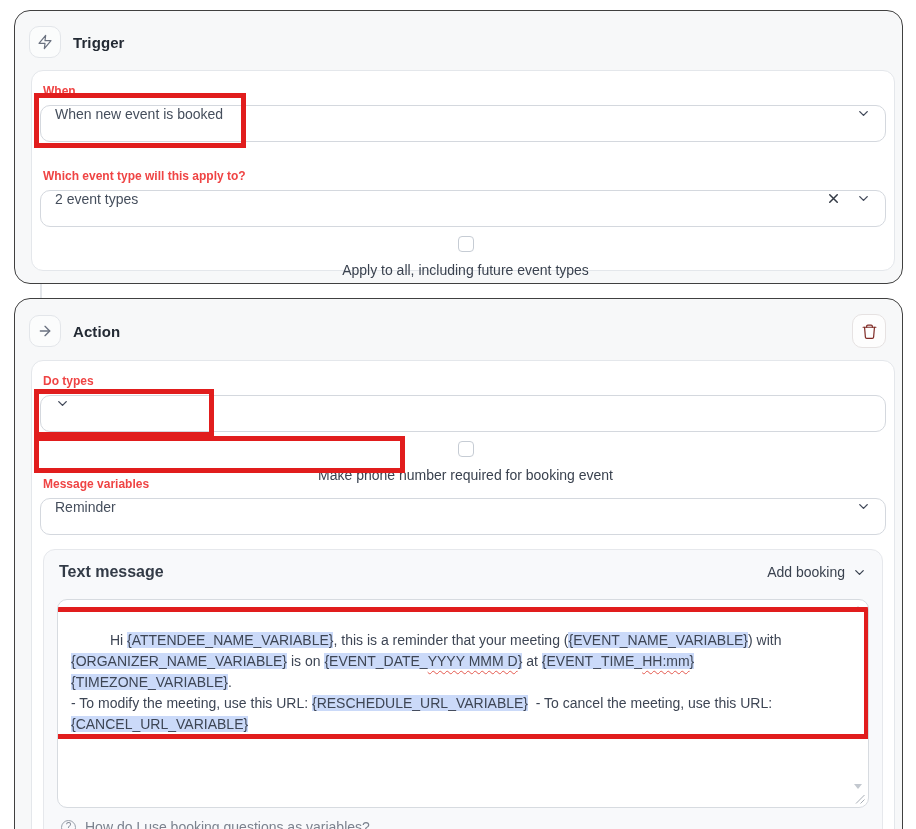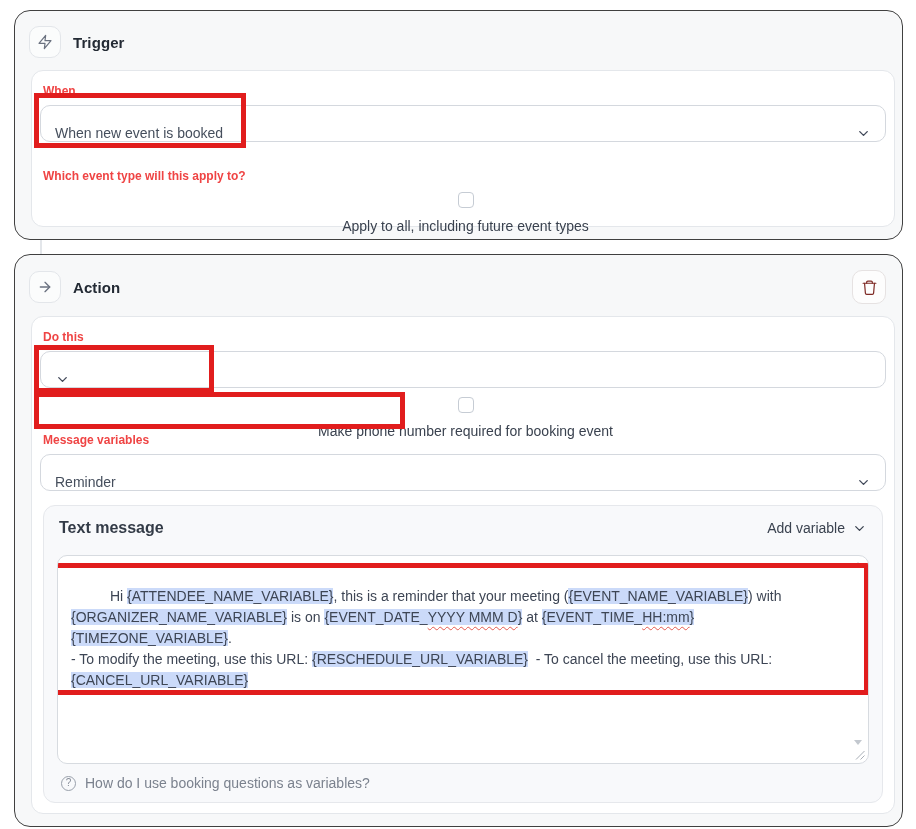--- a/index.html
+++ b/index.html
@@ -11,21 +11,21 @@
   .card-header { display: flex; align-items: center; gap: 12px; padding: 15px 16px 12px 14px; }
   .icon-badge { width: 32px; height: 32px; background: #fbfcfc; border: 1px solid #e3e6ea;
     border-radius: 10px; display: flex; align-items: center; justify-content: center; flex: none; }
   .card-title { font-size: 15px; font-weight: 700; color: #232a34; letter-spacing: .1px; }
 
   .inner-card { background: #ffffff; border: 1px solid #e4e7eb; border-radius: 12px;
     margin: 0 7px 12px 16px; padding: 6px 8px 10px 8px; }
 
   .field-label { font-size: 12px; font-weight: 600; color: #ef4444; margin: 7px 0 7px 3px; }
   .select { height: 37px; background: #fff; border: 1px solid #d4d8de; border-radius: 10px;
-    display: flex; align-items: flex-end; padding: 0 14px; font-size: 14px; color: #454e5c; cursor: pointer; }
+    display: flex; align-items: flex-start; padding: 0 14px; font-size: 14px; color: #454e5c; cursor: pointer; }
   .select .value { flex: 1; white-space: nowrap; overflow: hidden; }
   .select-icons { display: flex; align-items: center; gap: 15px; }
 
   .check-row { display: flex; align-items: center; gap: 10px; padding: 0 0 0 5px; height: 24px;
     font-size: 14px; color: #3a424f; margin-top: 9px; flex-direction: column; }
   .checkbox { width: 16px; height: 16px; border: 1px solid #c6ccd4; border-radius: 4px;
     background: #fff; flex: none; cursor: pointer; }
 
   .connector { width: 2px; height: 14px; background: #e3e6ea; margin-left: 26px; }
 
@@ -90,20 +90,31 @@
           <span class="select-icons">
             <svg width="15" height="15" viewBox="0 0 24 24" fill="none" stroke="#42495a" stroke-width="2.2" stroke-linecap="round" stroke-linejoin="round">
                 <path d="M6 9l6 6 6-6"></path>
               </svg>
           </span>
         </div>
         <div class="red-box" id="box-when"></div>
       </div>
 
       <div class="field-label" style="margin-top:27px">Which event type will this apply to?</div>
+      <div class="select">
+        <span class="value">2 event types</span>
+        <span class="select-icons">
+          <svg width="15" height="15" viewBox="0 0 24 24" fill="none" stroke="#333a45" stroke-width="2.4" stroke-linecap="round">
+              <path d="M18 6L6 18M6 6l12 12"></path>
+            </svg>
+          <svg width="15" height="15" viewBox="0 0 24 24" fill="none" stroke="#42495a" stroke-width="2.2" stroke-linecap="round" stroke-linejoin="round">
+              <path d="M6 9l6 6 6-6"></path>
+            </svg>
+        </span>
+      </div>
 
       <div class="check-row">
         <span class="checkbox"></span>
         <span>Apply to all, including future event types</span>
       </div>
     </div>
   </section>
 
   <div class="connector"></div>
 
@@ -119,21 +130,21 @@
       <button class="trash-btn">
         <svg width="17" height="17" viewBox="0 0 24 24" fill="none" stroke="#7f2b26" stroke-width="1.7" stroke-linecap="round" stroke-linejoin="round">
           <path d="M3 6h18"></path>
           <path d="M19 6l-1.2 14a1.8 1.8 0 0 1-1.8 1.6H8a1.8 1.8 0 0 1-1.8-1.6L5 6"></path>
           <path d="M8 6V4.6A1.6 1.6 0 0 1 9.6 3h4.8A1.6 1.6 0 0 1 16 4.6V6"></path>
         </svg>
       </button>
     </div>
 
     <div class="inner-card">
-      <div class="field-label">Do this</div>
+      <div class="field-label">Do types</div>
       <div class="rel">
         <div class="select">
           <span class="select-icons">
             <svg width="15" height="15" viewBox="0 0 24 24" fill="none" stroke="#42495a" stroke-width="2.2" stroke-linecap="round" stroke-linejoin="round">
                 <path d="M6 9l6 6 6-6"></path>
               </svg>
           </span>
         </div>
         <div class="red-box" id="box-sms"></div>
       </div>
@@ -153,21 +164,21 @@
           <svg width="15" height="15" viewBox="0 0 24 24" fill="none" stroke="#42495a" stroke-width="2.2" stroke-linecap="round" stroke-linejoin="round">
               <path d="M6 9l6 6 6-6"></path>
             </svg>
         </span>
       </div>
 
       <div class="msg-panel">
         <div class="msg-header">
           <span class="msg-label">Text message</span>
           <span class="add-variable">
-            <span>Add variable</span>
+            <span>Add booking</span>
             <svg width="15" height="15" viewBox="0 0 24 24" fill="none" stroke="#3a424f" stroke-width="2" stroke-linecap="round" stroke-linejoin="round">
                 <path d="M6 9l6 6 6-6"></path>
               </svg>
           </span>
         </div>
 
         <div class="textarea">
           <span><span><span>Hi </span></span><span class="var"><span>{ATTENDEE_NAME_VARIABLE}</span></span><span><span>, this is a reminder that your meeting (</span></span><span class="var"><span>{EVENT_NAME_VARIABLE}</span></span><span><span>) with</span></span><br><span class="var"><span>{ORGANIZER_NAME_VARIABLE}</span></span><span><span> is on </span></span><span class="var"><span>{EVENT_DATE_</span><span class="wavy">YYYY MMM D</span><span>}</span></span><span><span> at </span></span><span class="var"><span>{EVENT_TIME_</span><span class="wavy">HH:mm</span><span>}</span></span><span><span> </span></span><span class="var"><span>{TIMEZONE_VARIABLE}</span></span><span><span>.</span></span><br><span><span>- To modify the meeting, use this URL: </span></span><span class="var"><span>{RESCHEDULE_URL_VARIABLE}</span></span><span><span>  - To cancel the meeting, use this URL:</span></span><br><span class="var"><span>{CANCEL_URL_VARIABLE}</span></span></span>
           <span class="scroll-up"></span>
           <span class="scroll-down"></span>

